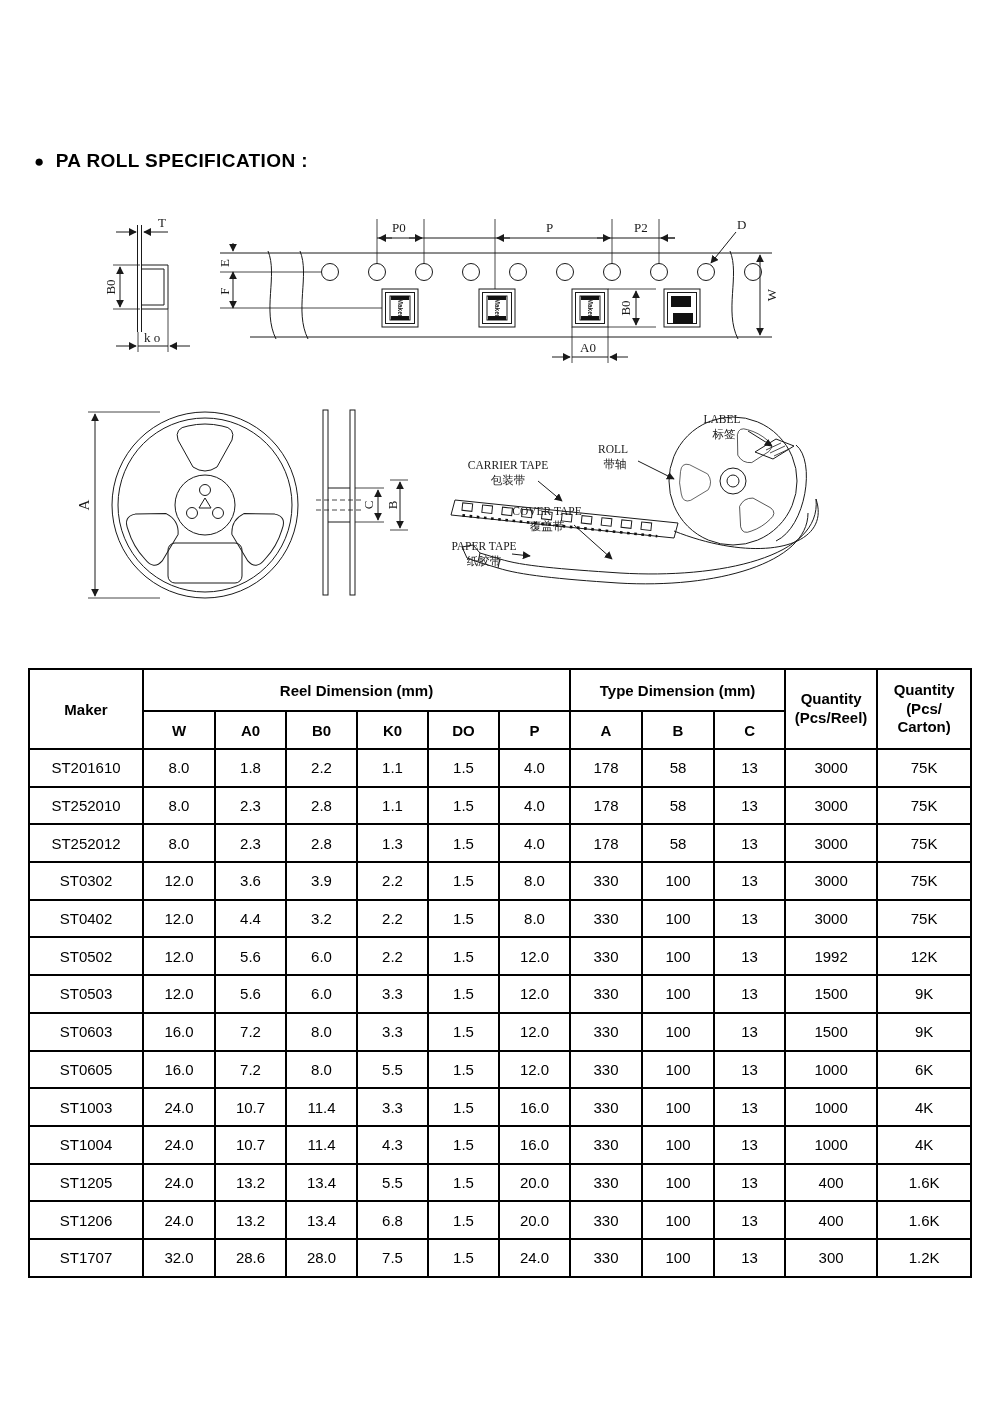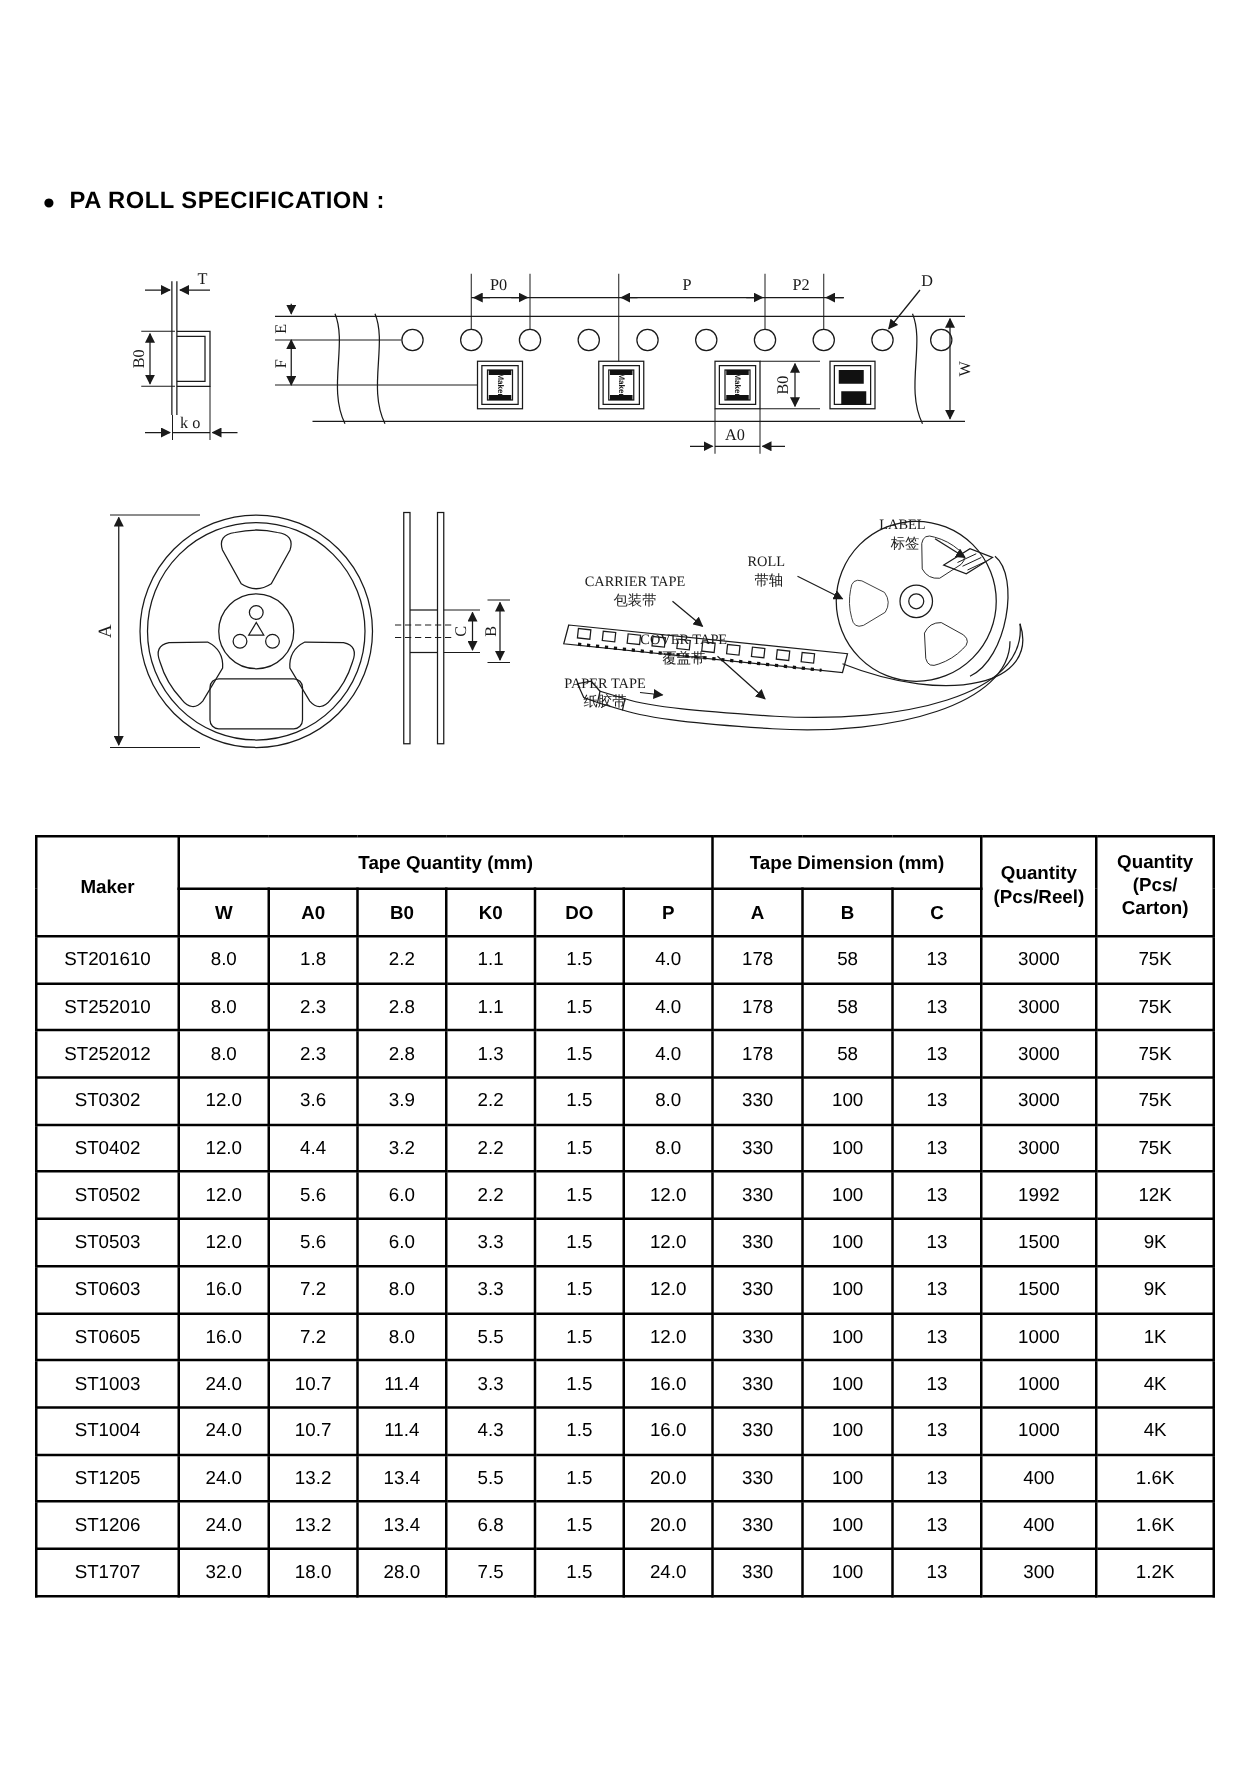--- a/index.html
+++ b/index.html
@@ -311,22 +311,22 @@
         <col style="width:71px">
         <col style="width:72px">
       <col style="width:72px">
         <col style="width:71px">
         <col style="width:92px">
         <col style="width:94px">
     </colgroup>
     <thead>
       <tr class="r1">
         <th rowspan="2">Maker</th>
-        <th colspan="6">Tape Quantity (mm)</th>
-        <th colspan="3">Tape Dimension (mm)</th>
+        <th colspan="6">Reel Dimension (mm)</th>
+        <th colspan="3">Type Dimension (mm)</th>
         <th rowspan="2" class="pre">Quantity
 (Pcs/Reel)</th>
         <th rowspan="2" class="pre">Quantity
 (Pcs/
 Carton)</th>
       </tr>
       <tr class="r2">
         <th>W</th>
         <th>A0</th>
         <th>B0</th>
@@ -456,21 +456,21 @@
           <td>16.0</td>
           <td>7.2</td>
           <td>8.0</td>
           <td>5.5</td>
           <td>1.5</td>
           <td>12.0</td>
           <td>330</td>
           <td>100</td>
           <td>13</td>
           <td>1000</td>
-          <td>1K</td>
+          <td>6K</td>
         </tr>
         <tr>
           <td>ST1003</td>
           <td>24.0</td>
           <td>10.7</td>
           <td>11.4</td>
           <td>3.3</td>
           <td>1.5</td>
           <td>16.0</td>
           <td>330</td>
@@ -517,21 +517,21 @@
           <td>20.0</td>
           <td>330</td>
           <td>100</td>
           <td>13</td>
           <td>400</td>
           <td>1.6K</td>
         </tr>
         <tr>
           <td>ST1707</td>
           <td>32.0</td>
-          <td>18.0</td>
+          <td>28.6</td>
           <td>28.0</td>
           <td>7.5</td>
           <td>1.5</td>
           <td>24.0</td>
           <td>330</td>
           <td>100</td>
           <td>13</td>
           <td>300</td>
           <td>1.2K</td>
         </tr>

